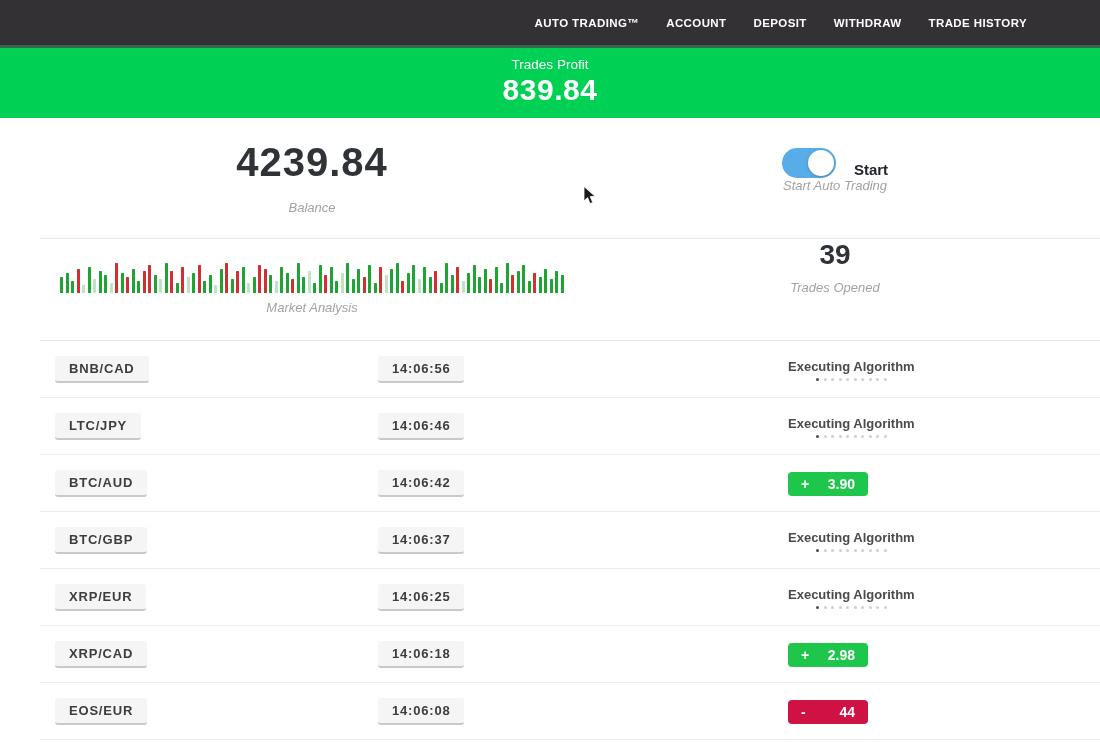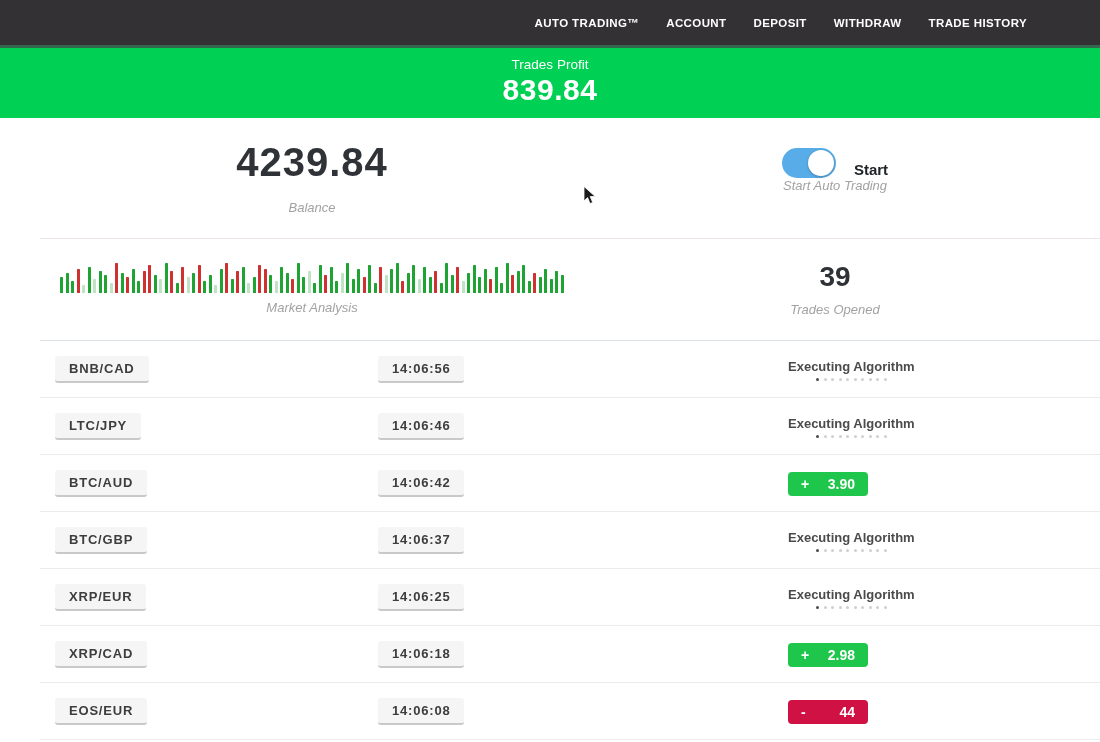--- a/index.html
+++ b/index.html
@@ -36,21 +36,21 @@
   .toggle-caption { }
 
   .sep { height:1px; margin-left:40px; }
   .sep-a { background:#ece6ec; }
   .sep-b { background:#dde3e6; }
 
   .market-row { height:101px; }
   .bars { display:flex; align-items:flex-end; gap:2.5px; height:34px; margin-top:20px; }
   .bar { width:3px; border-radius:.5px; }
   .market-label { margin-top:7px; }
-  .trades-count { font-size:28px; font-weight:800; color:#2f3337; margin-top:22px; }
+  .trades-count { font-size:28px; font-weight:800; color:#2f3337; }
   .trades-label { margin-top:9px; }
 
   
   .trade-row { position:relative; display:grid;
                grid-template-columns:55px 120px 203px 100px 310px 220px 92px;
                align-items:center; height:57px; }
   .trade-row::after { content:''; position:absolute; left:40px; right:0; bottom:0;
                       height:1px; background:#ebebeb; }
   .chip { display:inline-block; background:#f5f5f5; border-radius:3px;
           border-bottom:2px solid #c9c9c9; padding:5px 14px;

